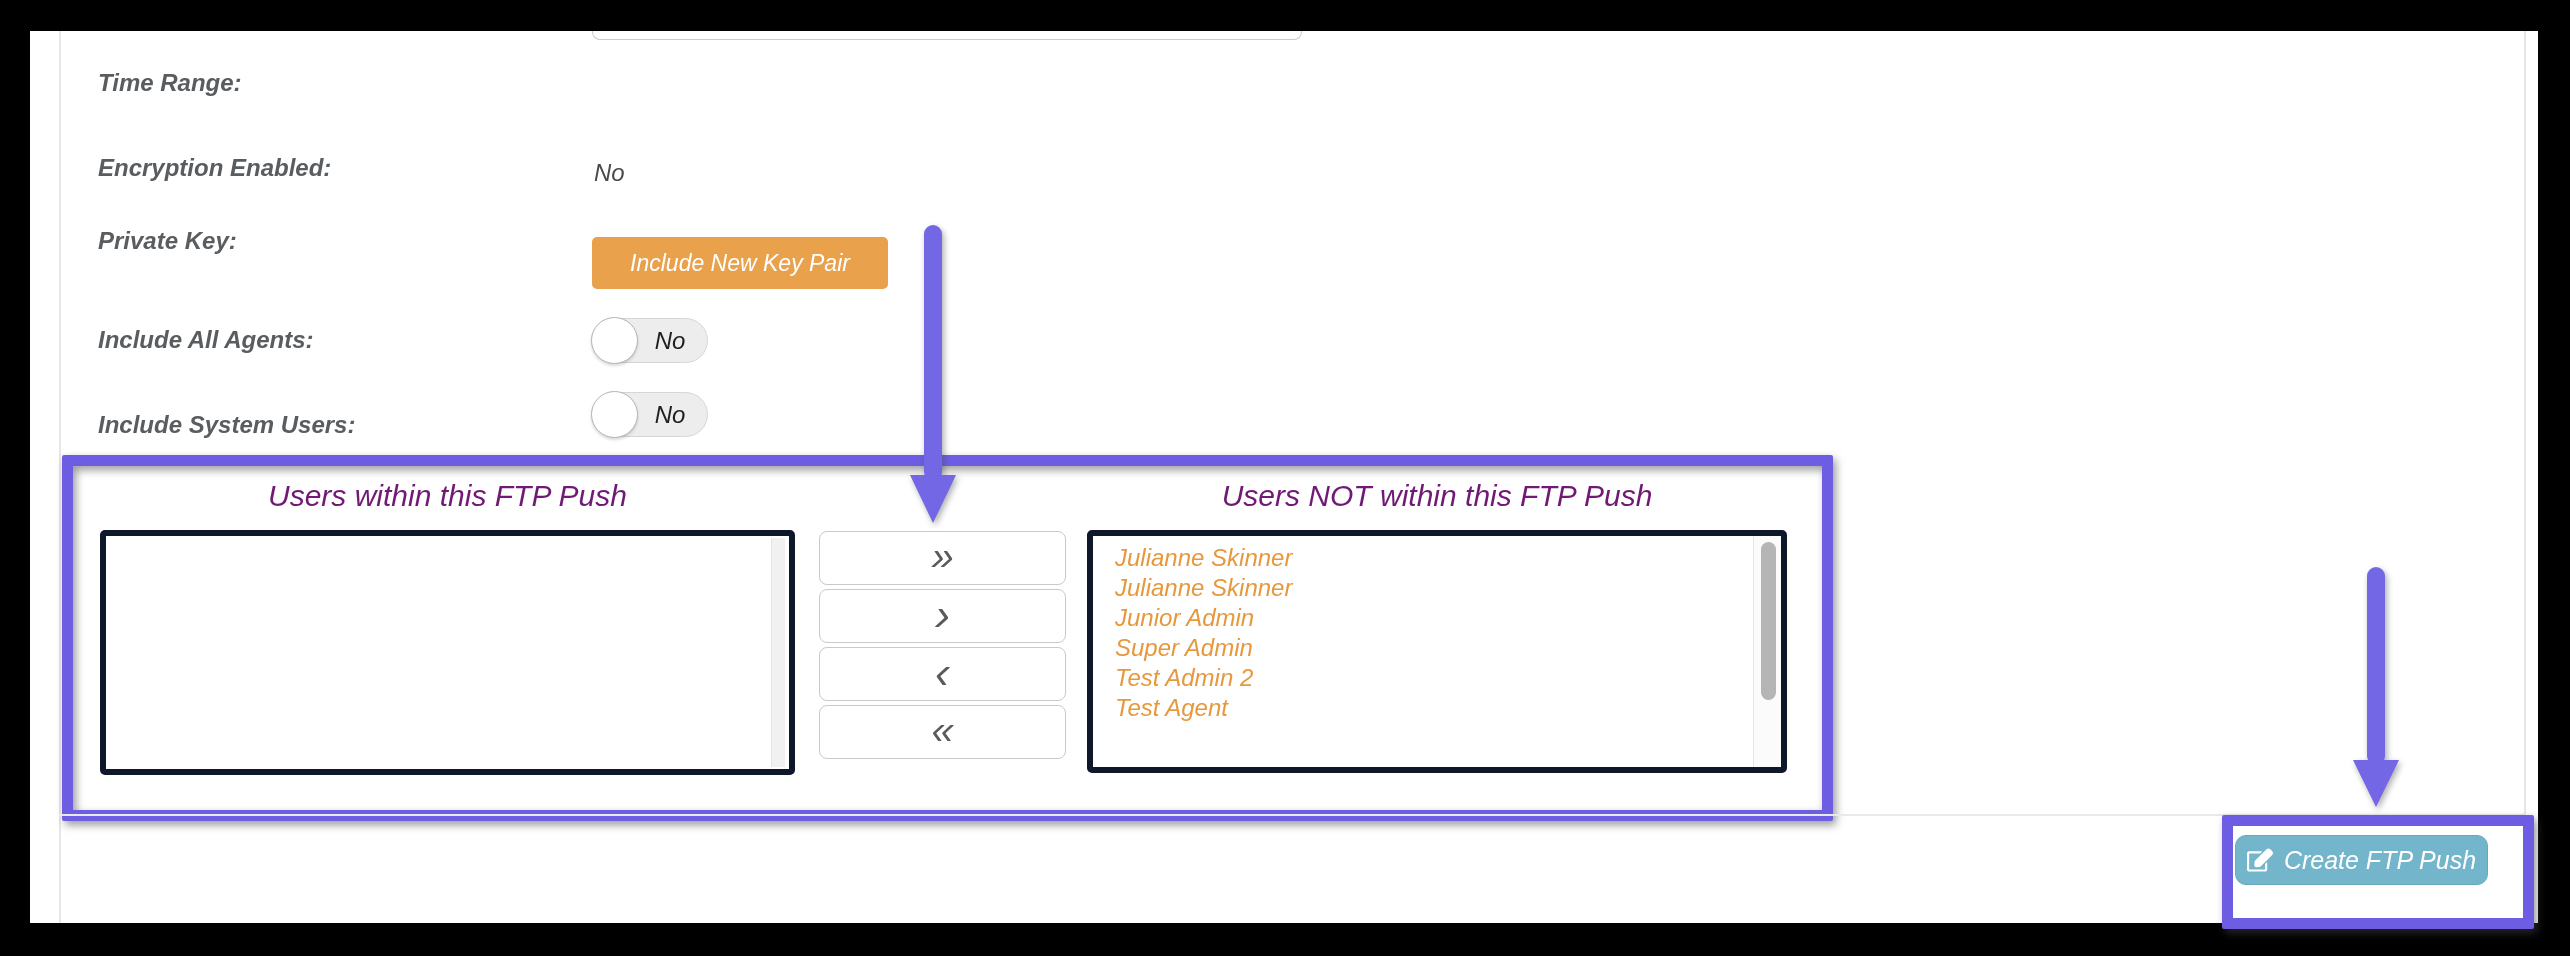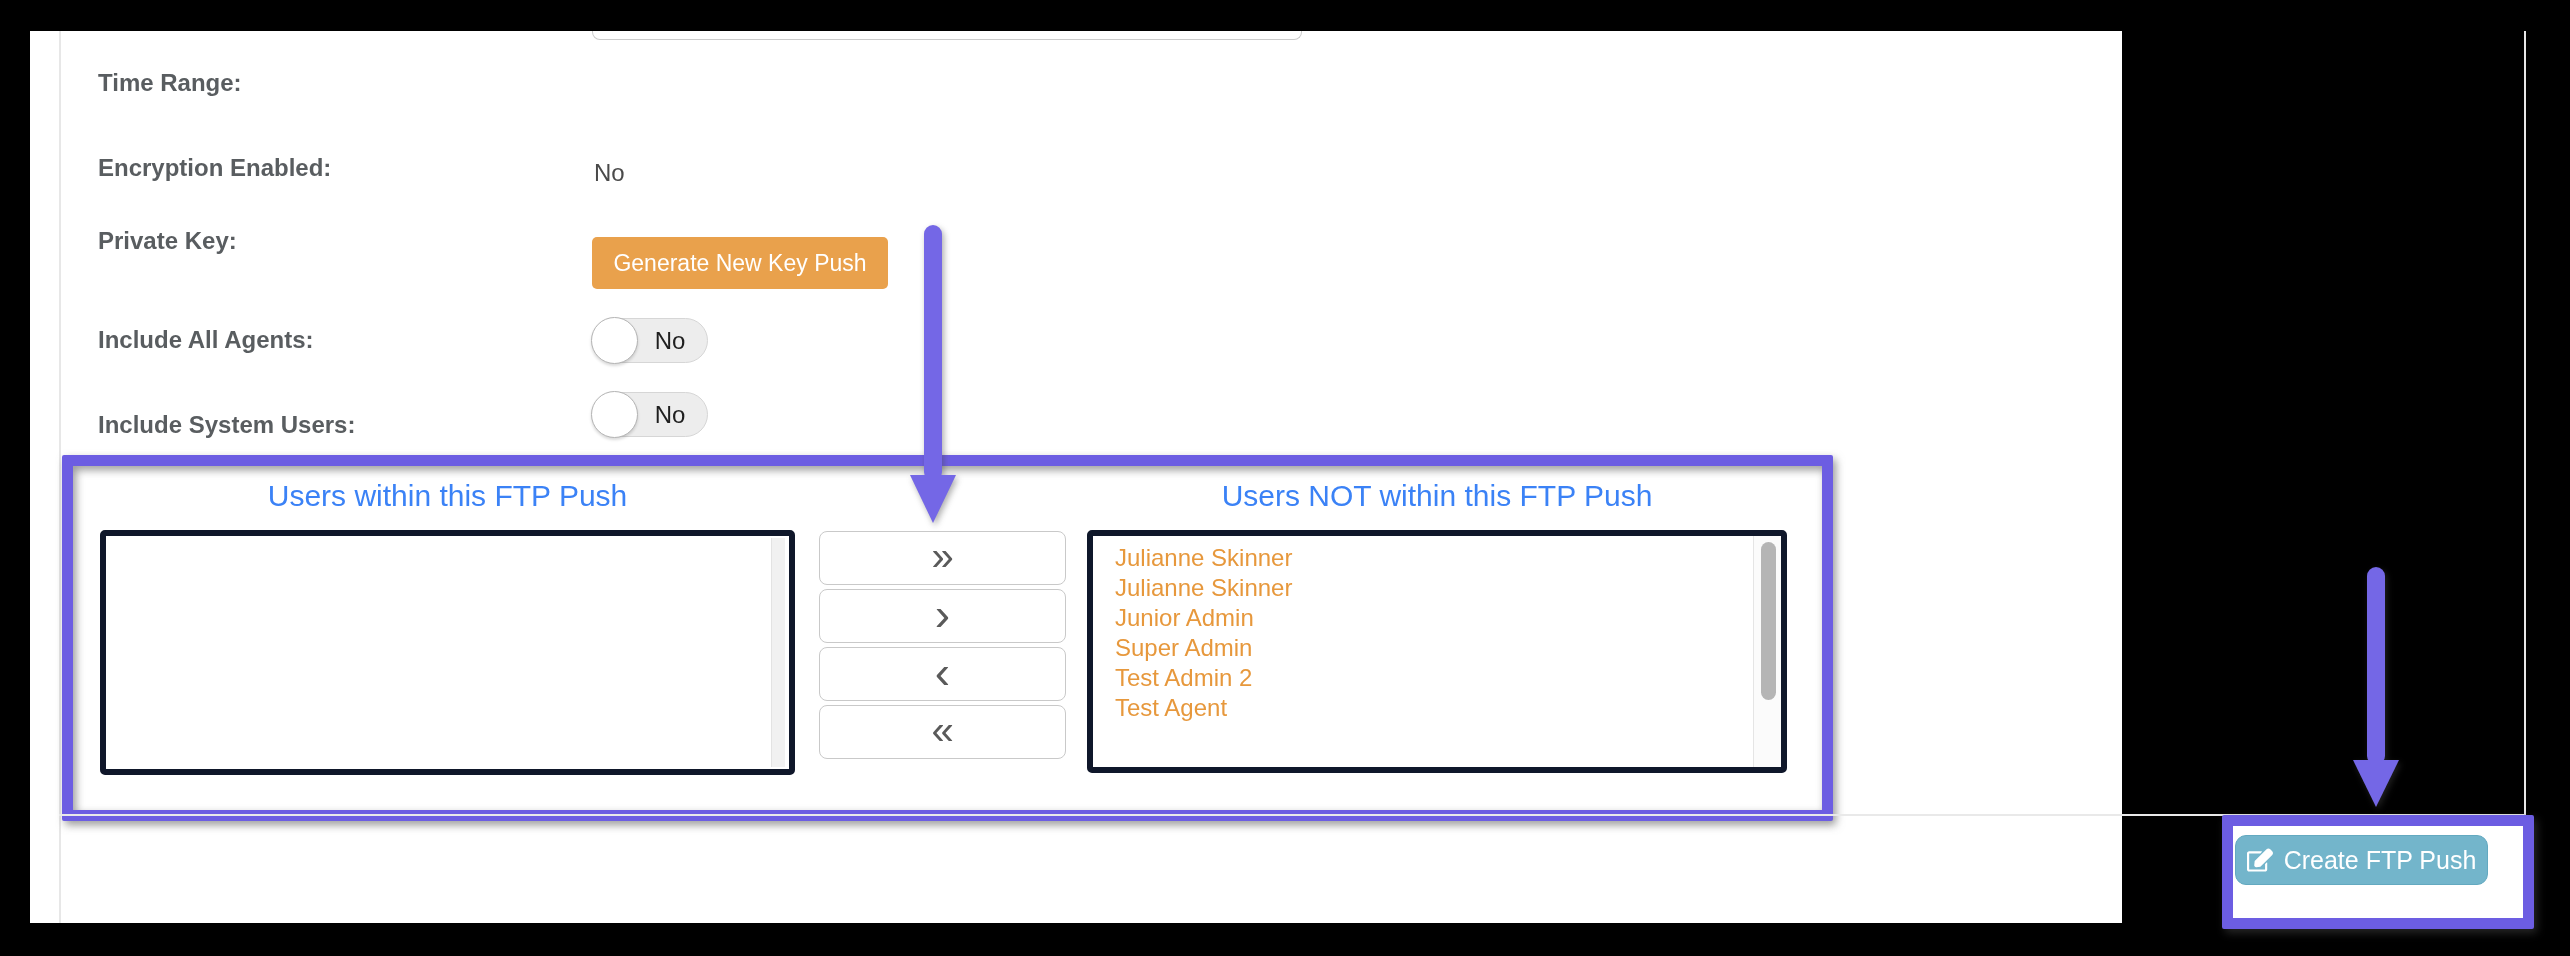--- a/index.html
+++ b/index.html
@@ -1,18 +1,18 @@
 <!DOCTYPE html>
 <html style="--accent-purple: #6c5de2; --arrow-purple: #7467e6; --accent-orange: #e9a14c; --orange-text: #e7983c; --teal-button: #73b5cb; --label-gray: #595d60;"><head>
 <meta charset="utf-8">
 <style>
   html,body{margin:0;padding:0;background:#000;}
   .stage{position:relative;width:2570px;height:956px;background:#000;overflow:hidden;
          font-family:"Liberation Sans",sans-serif;}
-  .page{position:absolute;left:30px;top:31px;width:2092px;height:892px;background:#fff;}
+  .page{position:absolute;left:30px;top:31px;width:2508px;height:892px;background:#fff;font-style:italic;}
   .card-border{position:absolute;top:0;bottom:0;width:2px;background:#e7e7e7;}
 
   .field-label{position:absolute;left:68px;font-size:24px;font-weight:bold;color:#595d60;white-space:nowrap;}
   .plain-value{position:absolute;font-size:24px;color:#4a4a4a;}
 
   .select{position:absolute;left:562px;width:710px;height:54px;border:1px solid #cbcbcb;border-radius:8px;
           background:#fff;display:flex;align-items:center;padding-left:28px;box-sizing:border-box;
           font-size:23px;color:#555;}
   .select-partial{position:absolute;left:562px;top:0;width:710px;height:9px;border:1px solid #cbcbcb;border-top:none;
           border-radius:0 0 8px 8px;box-sizing:border-box;background:#fff;}
@@ -25,21 +25,21 @@
   .toggle{position:absolute;left:562px;width:116px;height:45px;background:#ededed;border:1px solid #d6d6d6;
         border-radius:24px;box-sizing:border-box;cursor:pointer;}
   .knob{position:absolute;left:-2px;top:-2px;width:47px;height:47px;border-radius:50%;background:#fff;
         border:1px solid #b4b4b4;box-sizing:border-box;box-shadow:0 2px 3px rgba(0,0,0,.15);}
   .toggle-text{position:absolute;left:46px;right:6px;top:0;bottom:0;display:flex;align-items:center;
         justify-content:center;font-size:24px;color:#1f1f1f;}
 
   .hl-rect{position:absolute;border:11px solid var(--accent-purple,#6c5de2);border-radius:2px;
         filter:drop-shadow(3px 4px 4px rgba(70,70,70,.55));pointer-events:none;}
 
-  .dual-header{position:absolute;top:448px;text-align:center;font-size:30px;color:#3b82f6;}
+  .dual-header{position:absolute;top:448px;text-align:center;font-size:30px;color:#701a75;}
 
   .listbox{position:absolute;top:499px;border:6px solid #0f172a;border-radius:5px;background:#fff;box-sizing:border-box;}
   .lscroll{position:absolute;right:4px;top:2px;bottom:2px;width:13px;background:#f1f1f1;border-left:1px solid #e3e3e3;}
   .rscroll-track{position:absolute;right:0;top:0;bottom:0;width:27px;background:#fbfbfb;border-left:1px solid #e5e5e5;
         border-radius:0 4px 4px 0;}
   .rscroll-thumb{position:absolute;right:5px;top:6px;width:15px;height:158px;background:#b5b5b5;border-radius:8px;}
   .user-items{position:absolute;left:22px;top:7px;right:32px;font-size:24px;line-height:30px;
         color:var(--orange-text,#e7983c);}
   .user-item{white-space:nowrap;cursor:pointer;}
 
@@ -70,21 +70,21 @@
     <div class="card-border" style="left:2494px;"></div>
 
     <div class="select-partial"></div>
 
     <div class="field-label" style="top:38px;">Time Range:</div>
 
     <div class="field-label" style="top:123px;">Encryption Enabled:</div>
     <div class="plain-value" style="left:564px;top:128px;">No</div>
 
     <div class="field-label" style="top:196px;">Private Key:</div>
-    <div class="btn-orange" style="top:206px;">Generate New Key Push</div>
+    <div class="btn-orange" style="top:206px;">Include New Key Pair</div>
 
     <div class="field-label" style="top:295px;text-align:center;">Include All Agents:</div>
     <div class="toggle" style="top:287px;">
       <div class="knob"></div>
       <div class="toggle-text">No</div>
     </div>
 
     <div class="field-label" style="top:351px;margin-top:29px;">Include System Users:</div>
     <div class="toggle" style="top:361px;">
       <div class="knob"></div>

